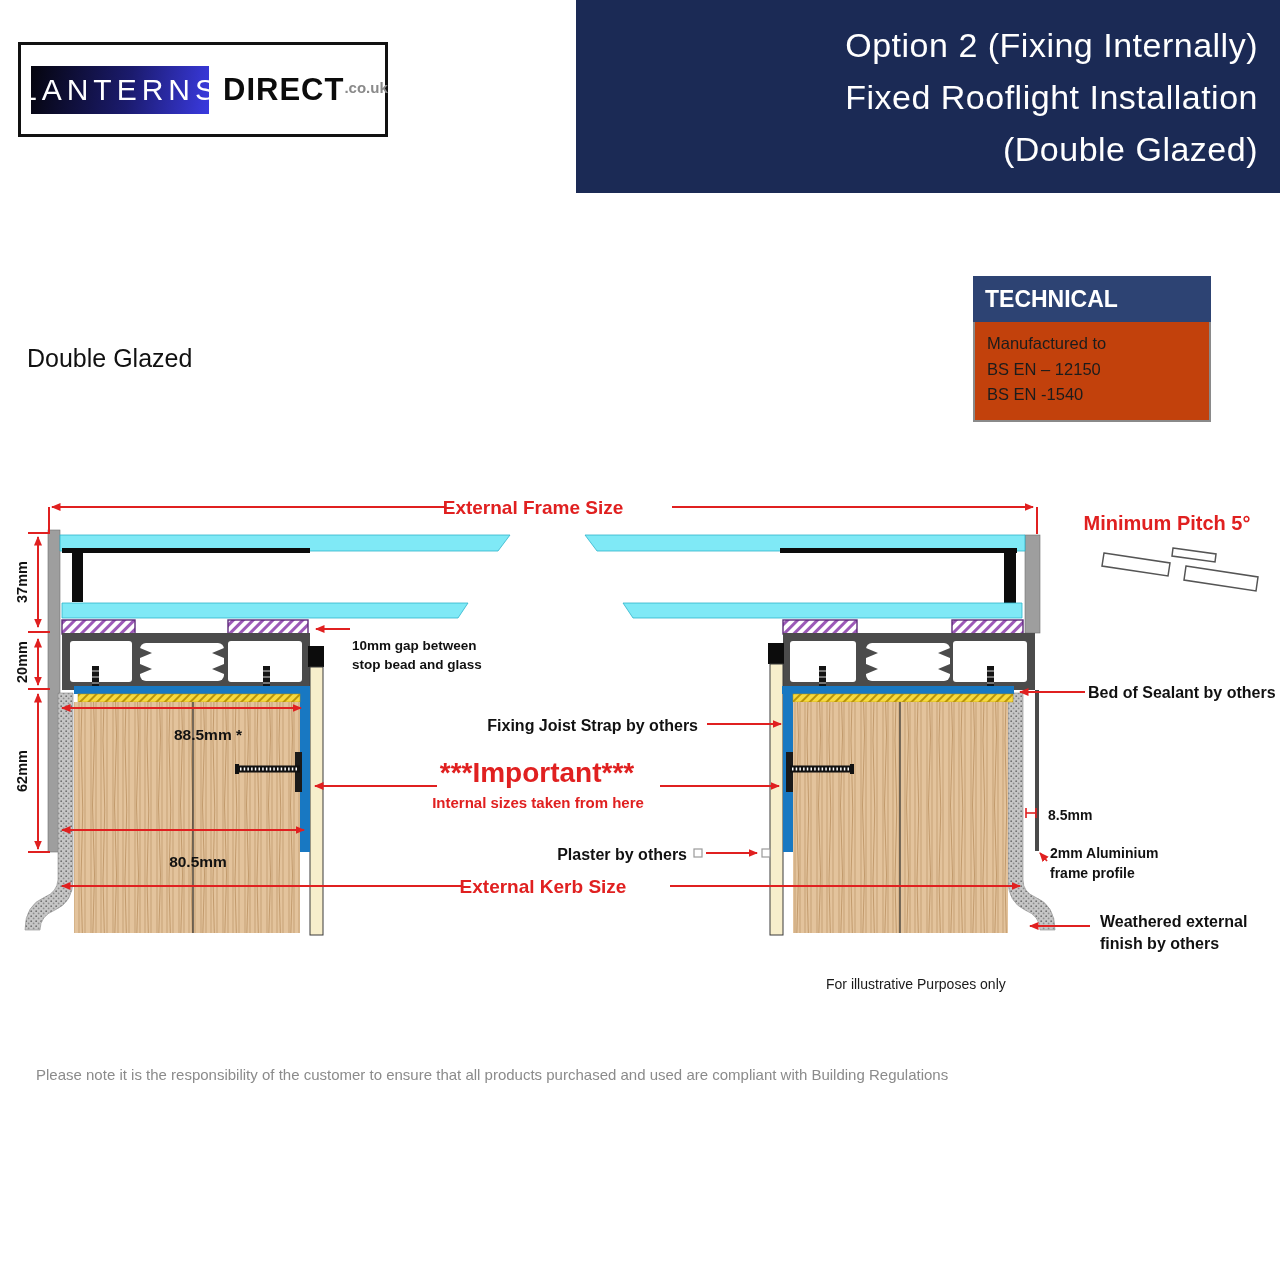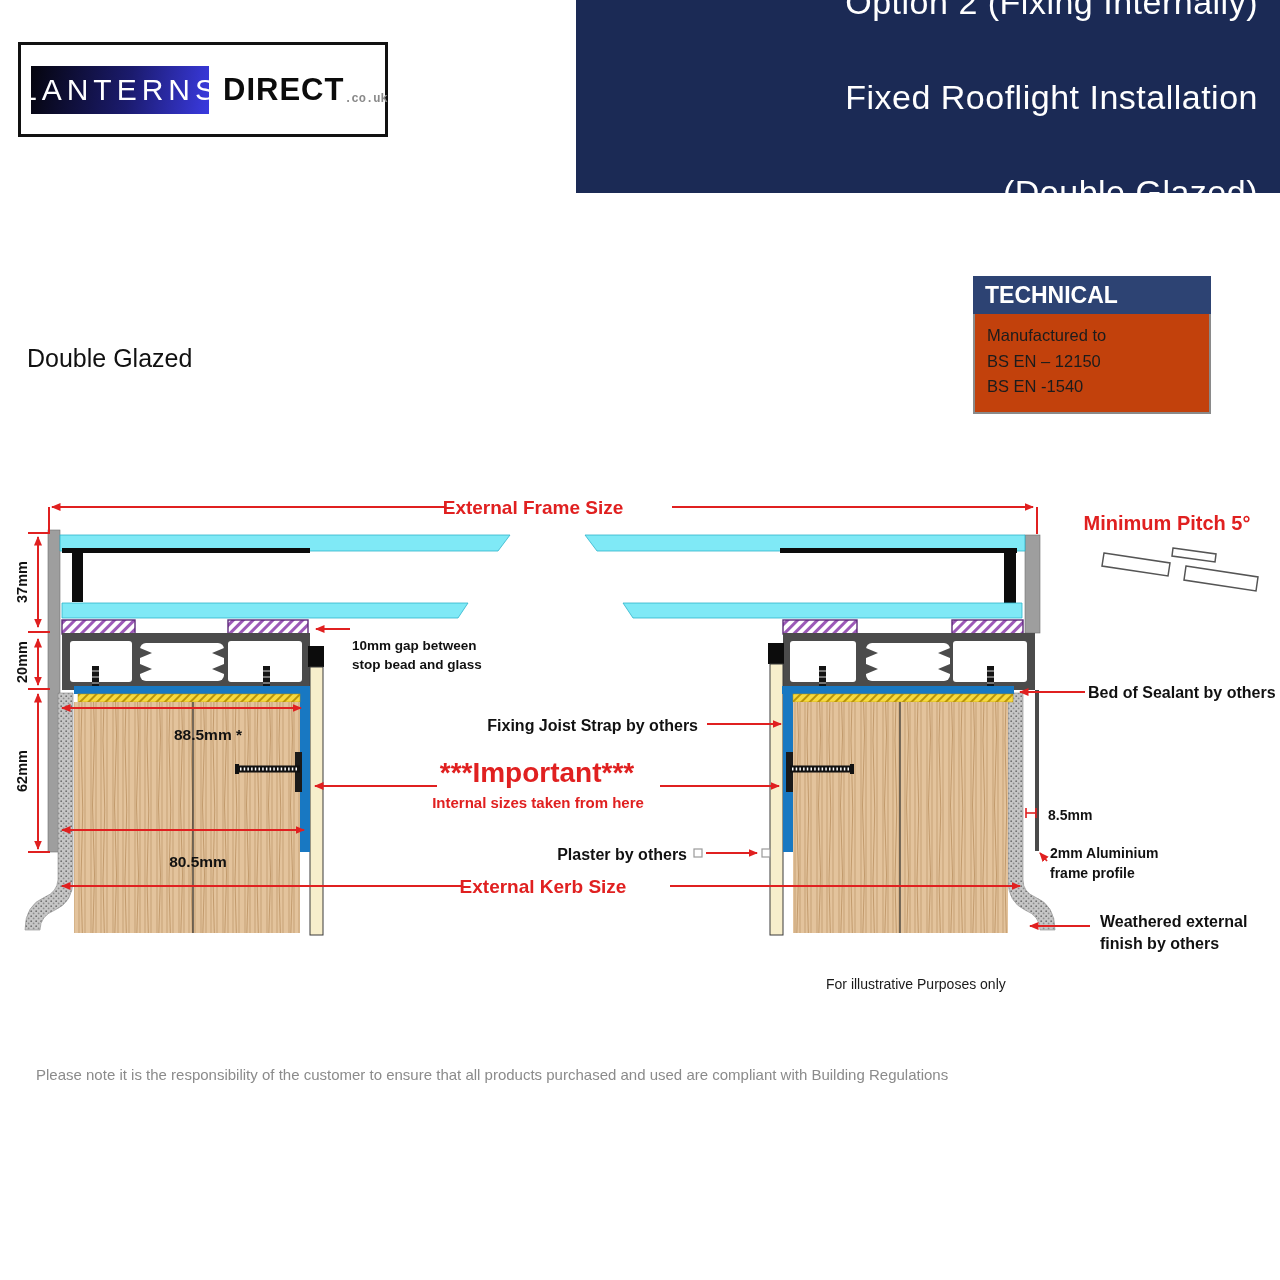--- a/index.html
+++ b/index.html
@@ -1,36 +1,36 @@
 <!DOCTYPE html>
 <html><head>
 <meta charset="utf-8">
 <style>
   html,body{margin:0;padding:0;background:#fff;}
   #page{position:relative;width:1280px;height:1280px;background:#ffffff;overflow:hidden;
         font-family:"Liberation Sans",sans-serif;color:#111;}
   
   .hdr{position:absolute;left:576px;top:0;width:704px;height:193px;background:#1b2a55;
        display:flex;flex-direction:column;justify-content:center;align-items:flex-end;
-       padding-right:22px;box-sizing:border-box;gap:43px;}
+       padding-right:22px;box-sizing:border-box;}
   .hdr div{color:#fff;font-size:34px;line-height:52px;font-weight:500;letter-spacing:.5px;}
   
   .logo{position:absolute;left:18px;top:42px;width:370px;height:95px;border:3px solid #111;
         background:#fff;box-sizing:border-box;display:flex;align-items:center;padding:8px 10px;}
   .logo-grad{height:48px;width:178px;background:linear-gradient(100deg,#05050e 0%,#1b1b6e 55%,#3a3ae0 100%);
         display:flex;align-items:center;justify-content:center;}
   .logo-first{color:#fff;font-size:30px;font-weight:400;letter-spacing:5px;}
   .logo-second{color:#0c0c0c;font-size:31px;font-weight:800;letter-spacing:1px;margin-left:14px;}
-  .logo-suffix{color:#8a8a8a;font-size:12px;font-weight:700;align-self:flex-end;margin-bottom:20px;font-family:Liberation Mono, monospace;}
+  .logo-suffix{color:#8a8a8a;font-size:15px;font-weight:700;align-self:flex-end;margin-bottom:30px;}
   
   .title{position:absolute;left:27px;top:290px;font-size:28px;font-weight:700;}
   .subtitle{position:absolute;left:27px;top:344px;font-size:25px;font-weight:400;}
   
   .tech{position:absolute;left:973px;top:276px;width:238px;}
-  .tech-h{background:#2d4373;color:#fff;font-size:23px;font-weight:700;height:38px;
+  .tech-h{background:#2d4373;color:#fff;font-size:23px;font-weight:700;height:46px;
           display:flex;align-items:center;padding-left:12px;}
   .tech-b{border:2px solid #8a8a8a;border-top:none;background:#c2410c;padding:9px 12px 12px 12px;
           font-size:16.5px;line-height:1.55;color:#1c1c1c;}
   
   #diag{position:absolute;left:0;top:480px;}
   text{font-family:"Liberation Sans",sans-serif;fill:#111;}
   .t-bold{font-weight:700;}
   .t-red{fill:#e02020;}
   .dim{stroke:#e02020;stroke-width:2;fill:none;}
   .thin-red{stroke:#e02020;stroke-width:1.6;fill:none;}

